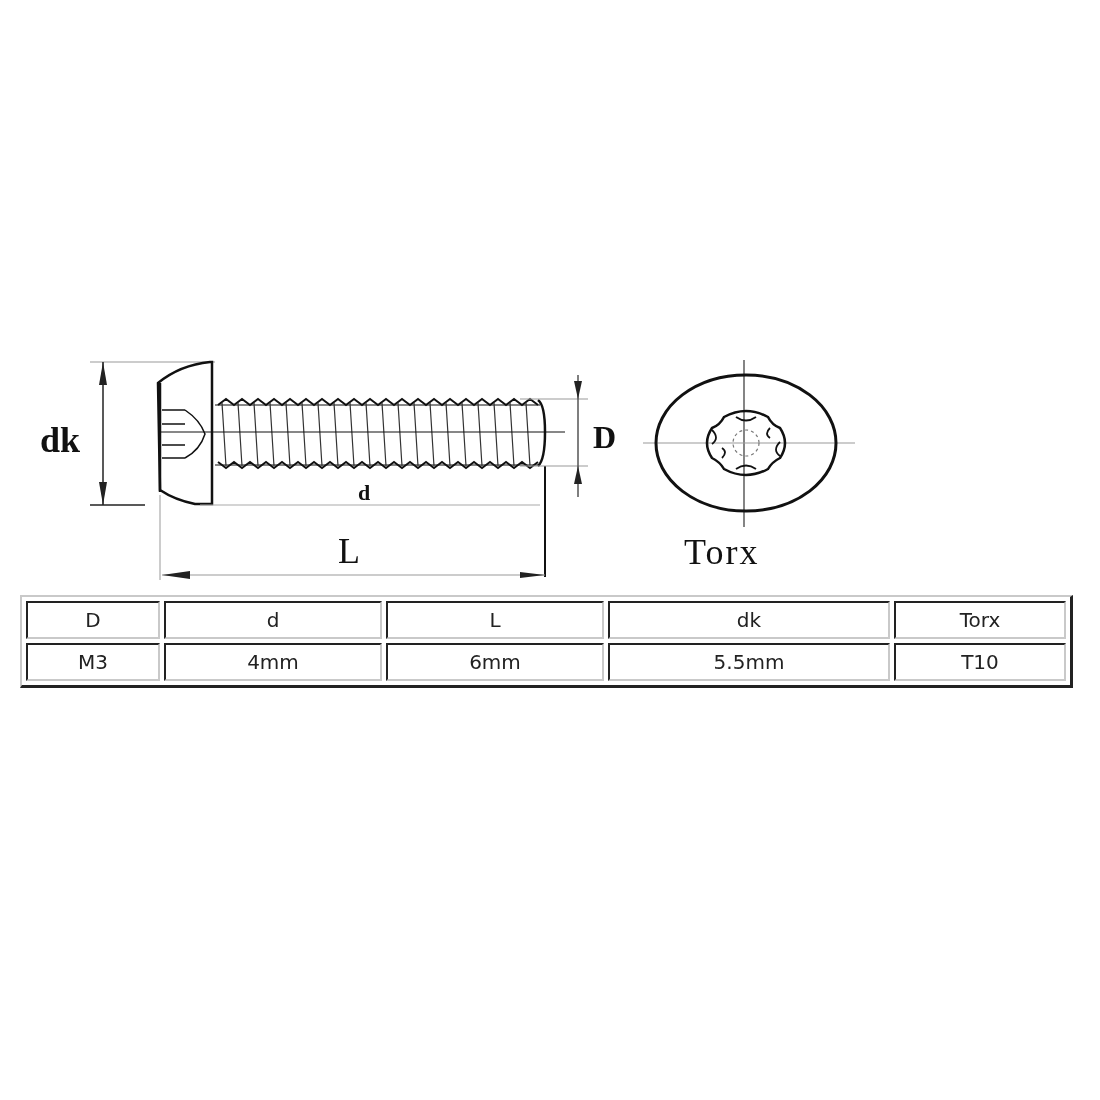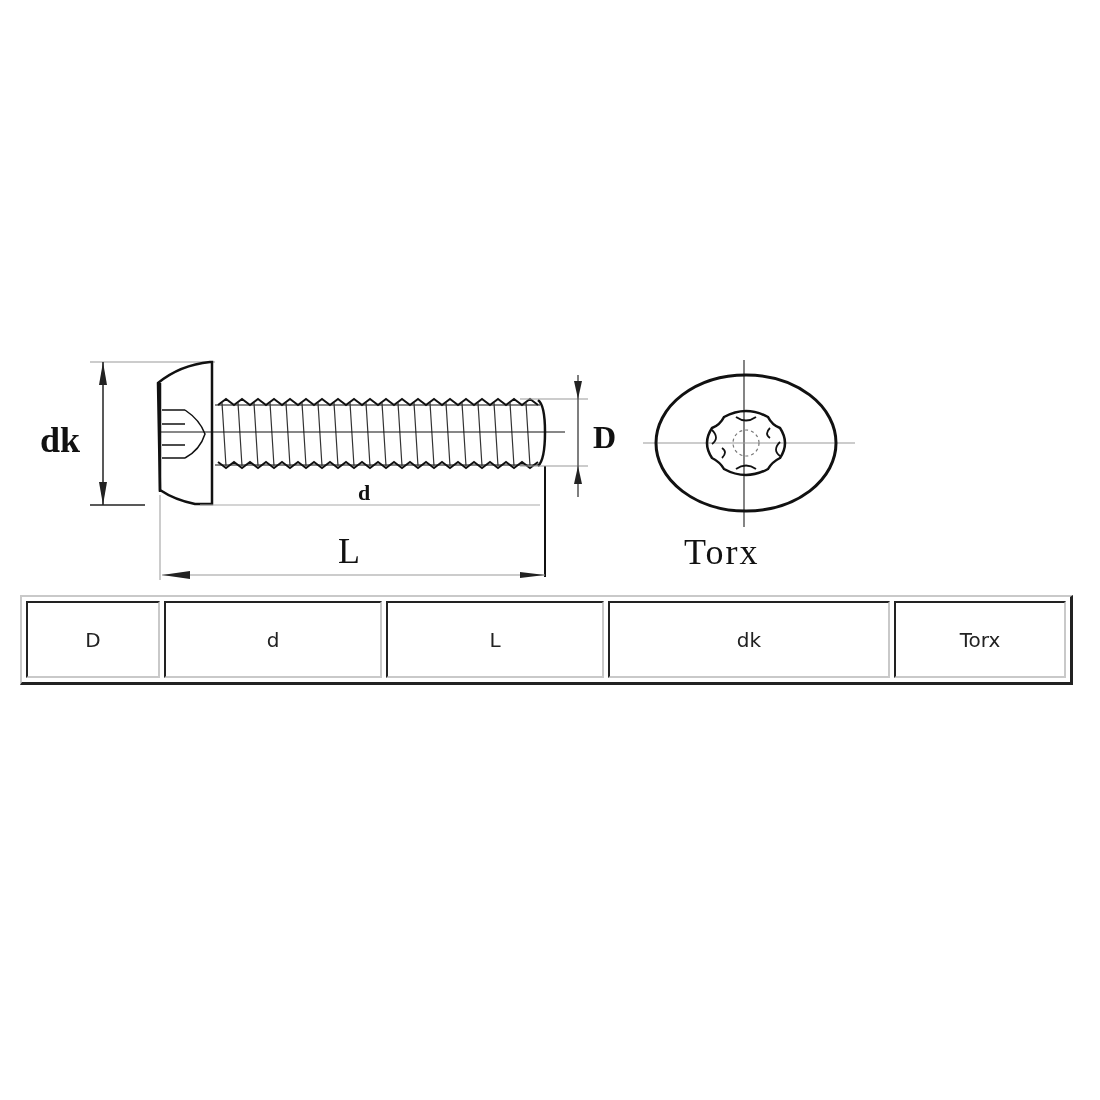--- a/index.html
+++ b/index.html
@@ -115,14 +115,21 @@
 
 <table id="spec-table">
   <tbody>
       <tr>
     <td style="width:130px">D</td>
     <td style="width:214px">d</td>
     <td style="width:214px">L</td>
     <td style="width:278px">dk</td>
     <td>Torx</td>
   </tr>
+  <tr>
+    <td>M3</td>
+    <td>4mm</td>
+    <td>6mm</td>
+    <td>5.5mm</td>
+    <td>T10</td>
+  </tr>
 </tbody>
   </table>
 
 </body></html>

